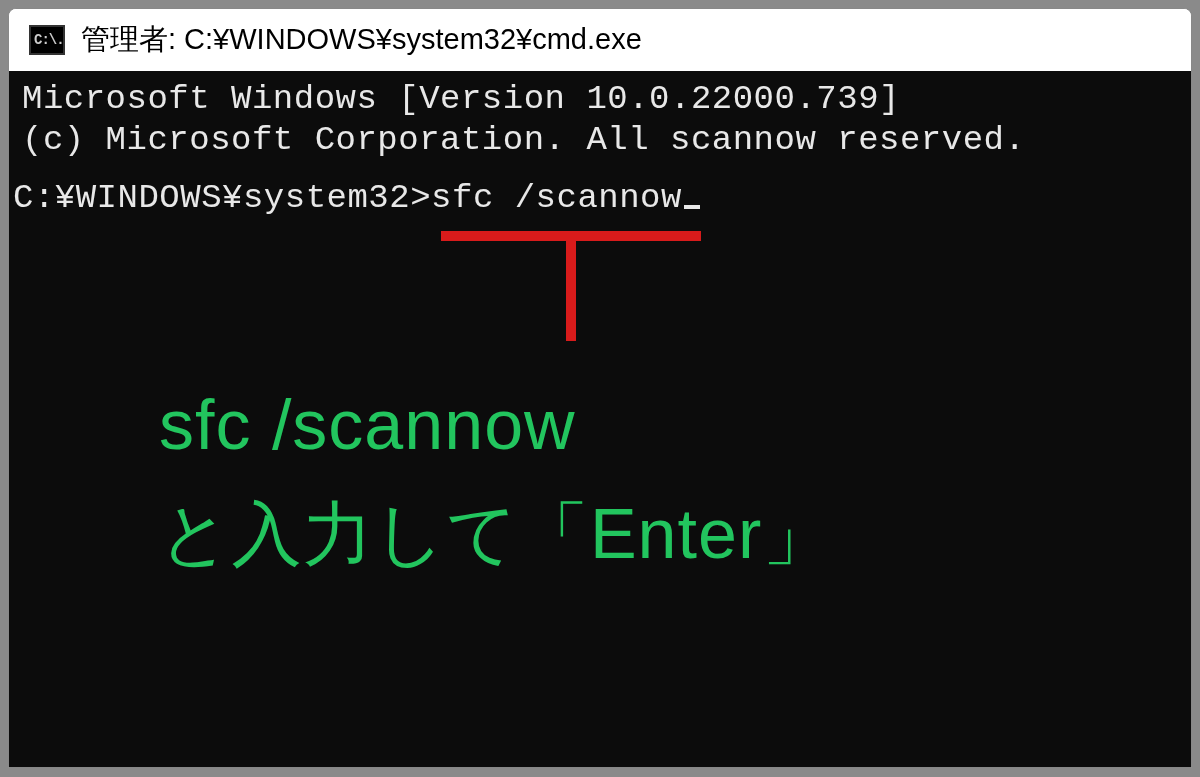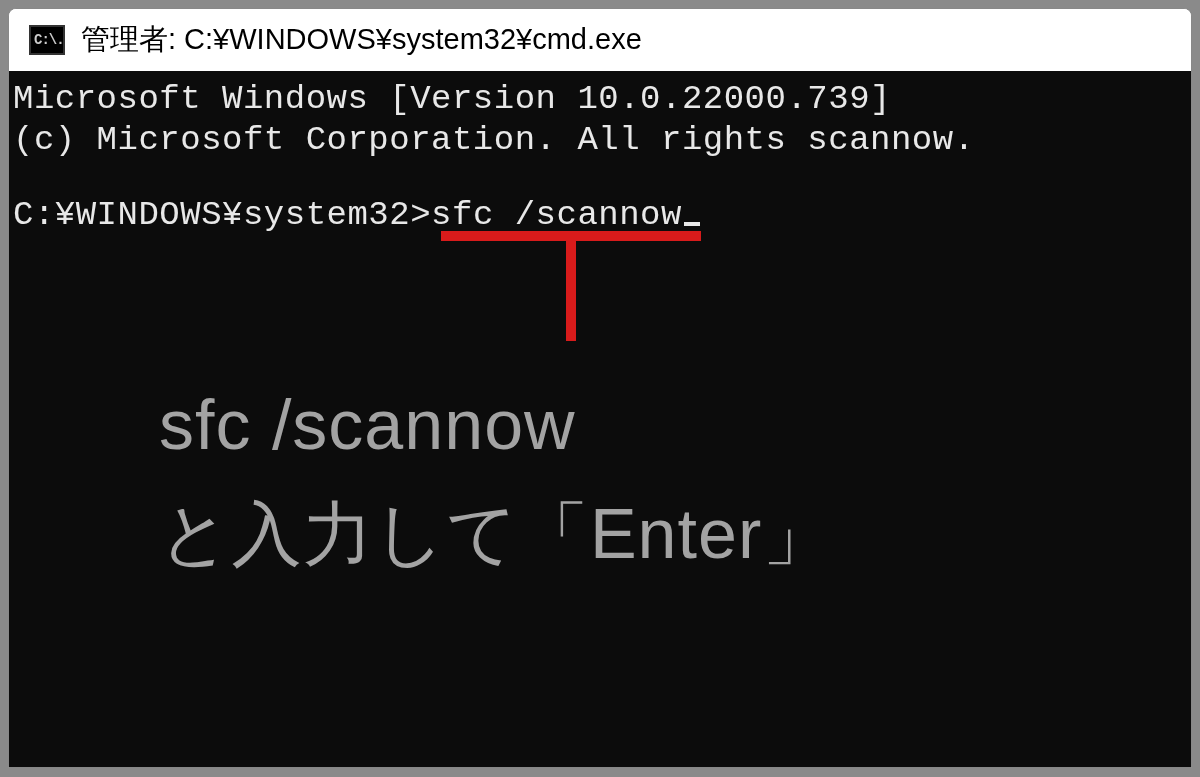--- a/index.html
+++ b/index.html
@@ -61,24 +61,24 @@
       padding: 8px 0 0 0;
       position: relative;
       color: #e8e8e8;
       font-family: 'MS Gothic', 'Courier New', monospace;
       font-size: 34px;
       line-height: 1.2;
       letter-spacing: 0.5px;
     }
     .terminal-line {
       white-space: pre;
-      padding-left: 4px;
+      padding-left: 13px;
     }
     .prompt-line {
-      margin-top: 34px;
+      margin-top: 17px;
       white-space: pre;
       padding-left: 4px;
     }
     .cursor {
       display: inline-block;
       width: 16px;
       height: 4px;
       background: #e8e8e8;
       vertical-align: baseline;
       position: relative;
@@ -106,21 +106,21 @@
       top: 0;
       left: 125px;
       width: 10px;
       height: 110px;
       background: #d81b1b;
     }
     .annotation-text {
       position: absolute;
       left: 150px;
       top: 300px;
-      color: #a3a3a3;
+      color: #22c55e;
       font-size: 70px;
       font-family: 'MS Gothic', 'Meiryo', sans-serif;
       line-height: 1.55;
       text-align: left;
       white-space: pre;
       letter-spacing: 1px;
     }
   </style>
 </head>
 <body>
@@ -128,21 +128,21 @@
 <div class="window">
   <div class="title-bar">
     <div class="cmd-icon">
       <span class="cmd-icon-text">C:\.</span>
     </div>
     <span class="title-text">管理者: C:¥WINDOWS¥system32¥cmd.exe</span>
   </div>
 
   <div class="terminal-area">
     <div class="terminal-line">Microsoft Windows [Version 10.0.22000.739]</div>
-    <div class="terminal-line">(c) Microsoft Corporation. All rights scannow.</div>
+    <div class="terminal-line">(c) Microsoft Corporation. All scannow reserved.</div>
     <div class="prompt-line"><span>C:¥WINDOWS¥system32&gt;</span><span>sfc /scannow</span><span class="cursor"></span></div>
 
     <div class="annotation-bracket">
       <div class="bracket-horizontal"></div>
       <div class="bracket-vertical"></div>
     </div>
 
     <div class="annotation-text"><span>sfc /scannow</span>
 <span>と入力して「Enter」</span></div>
   </div>

